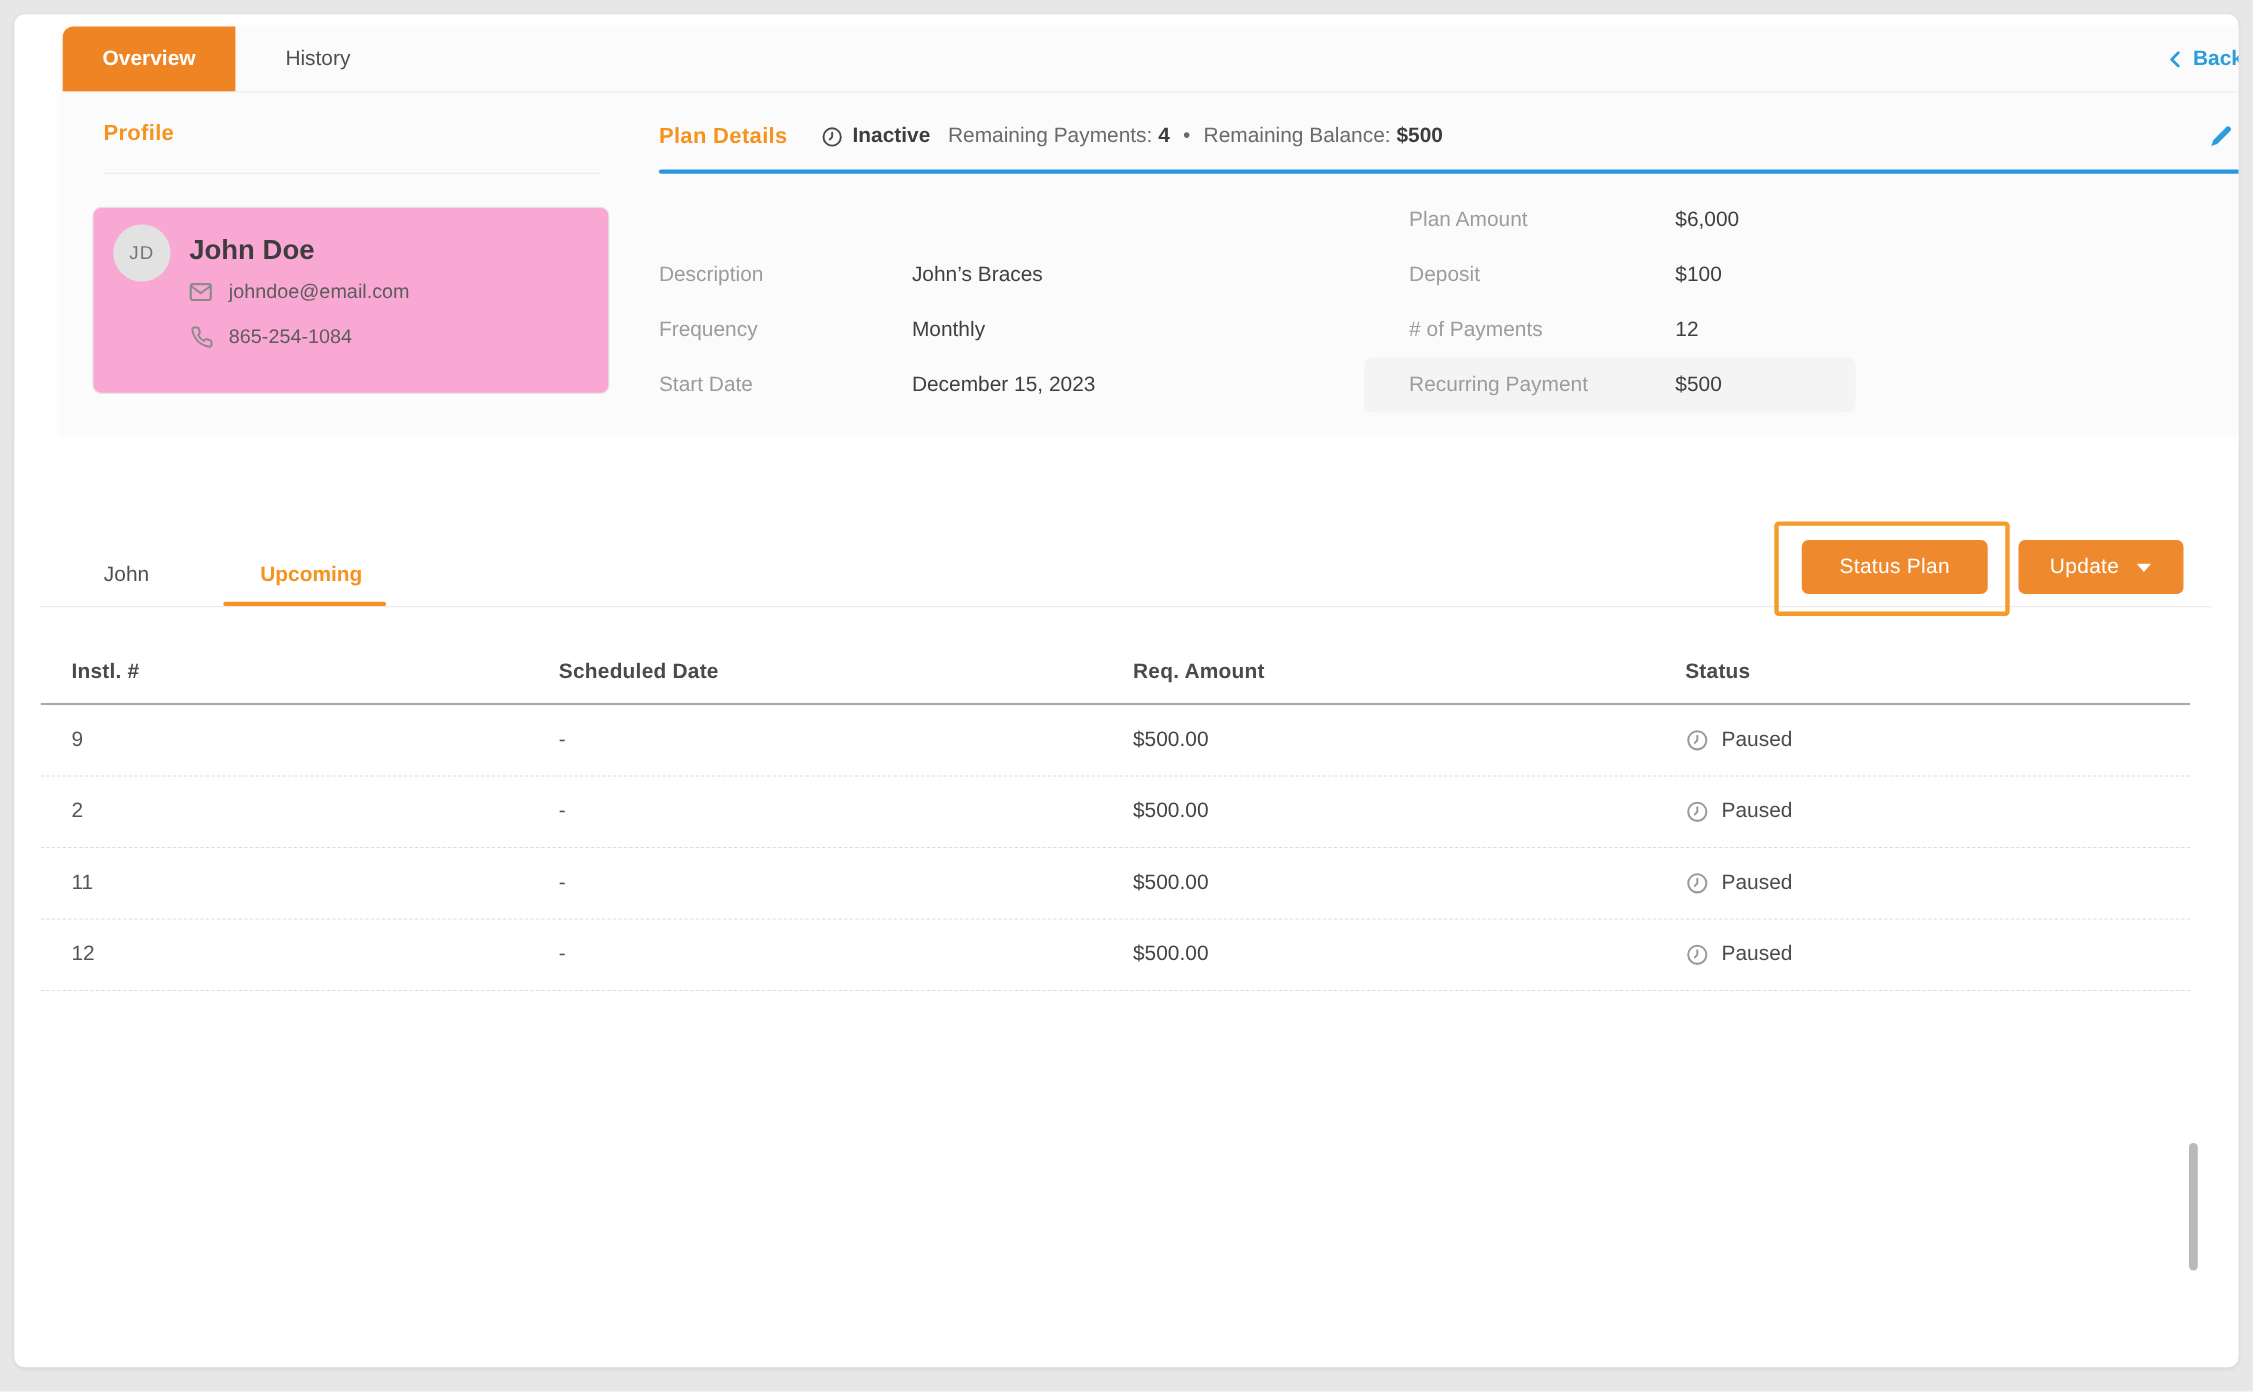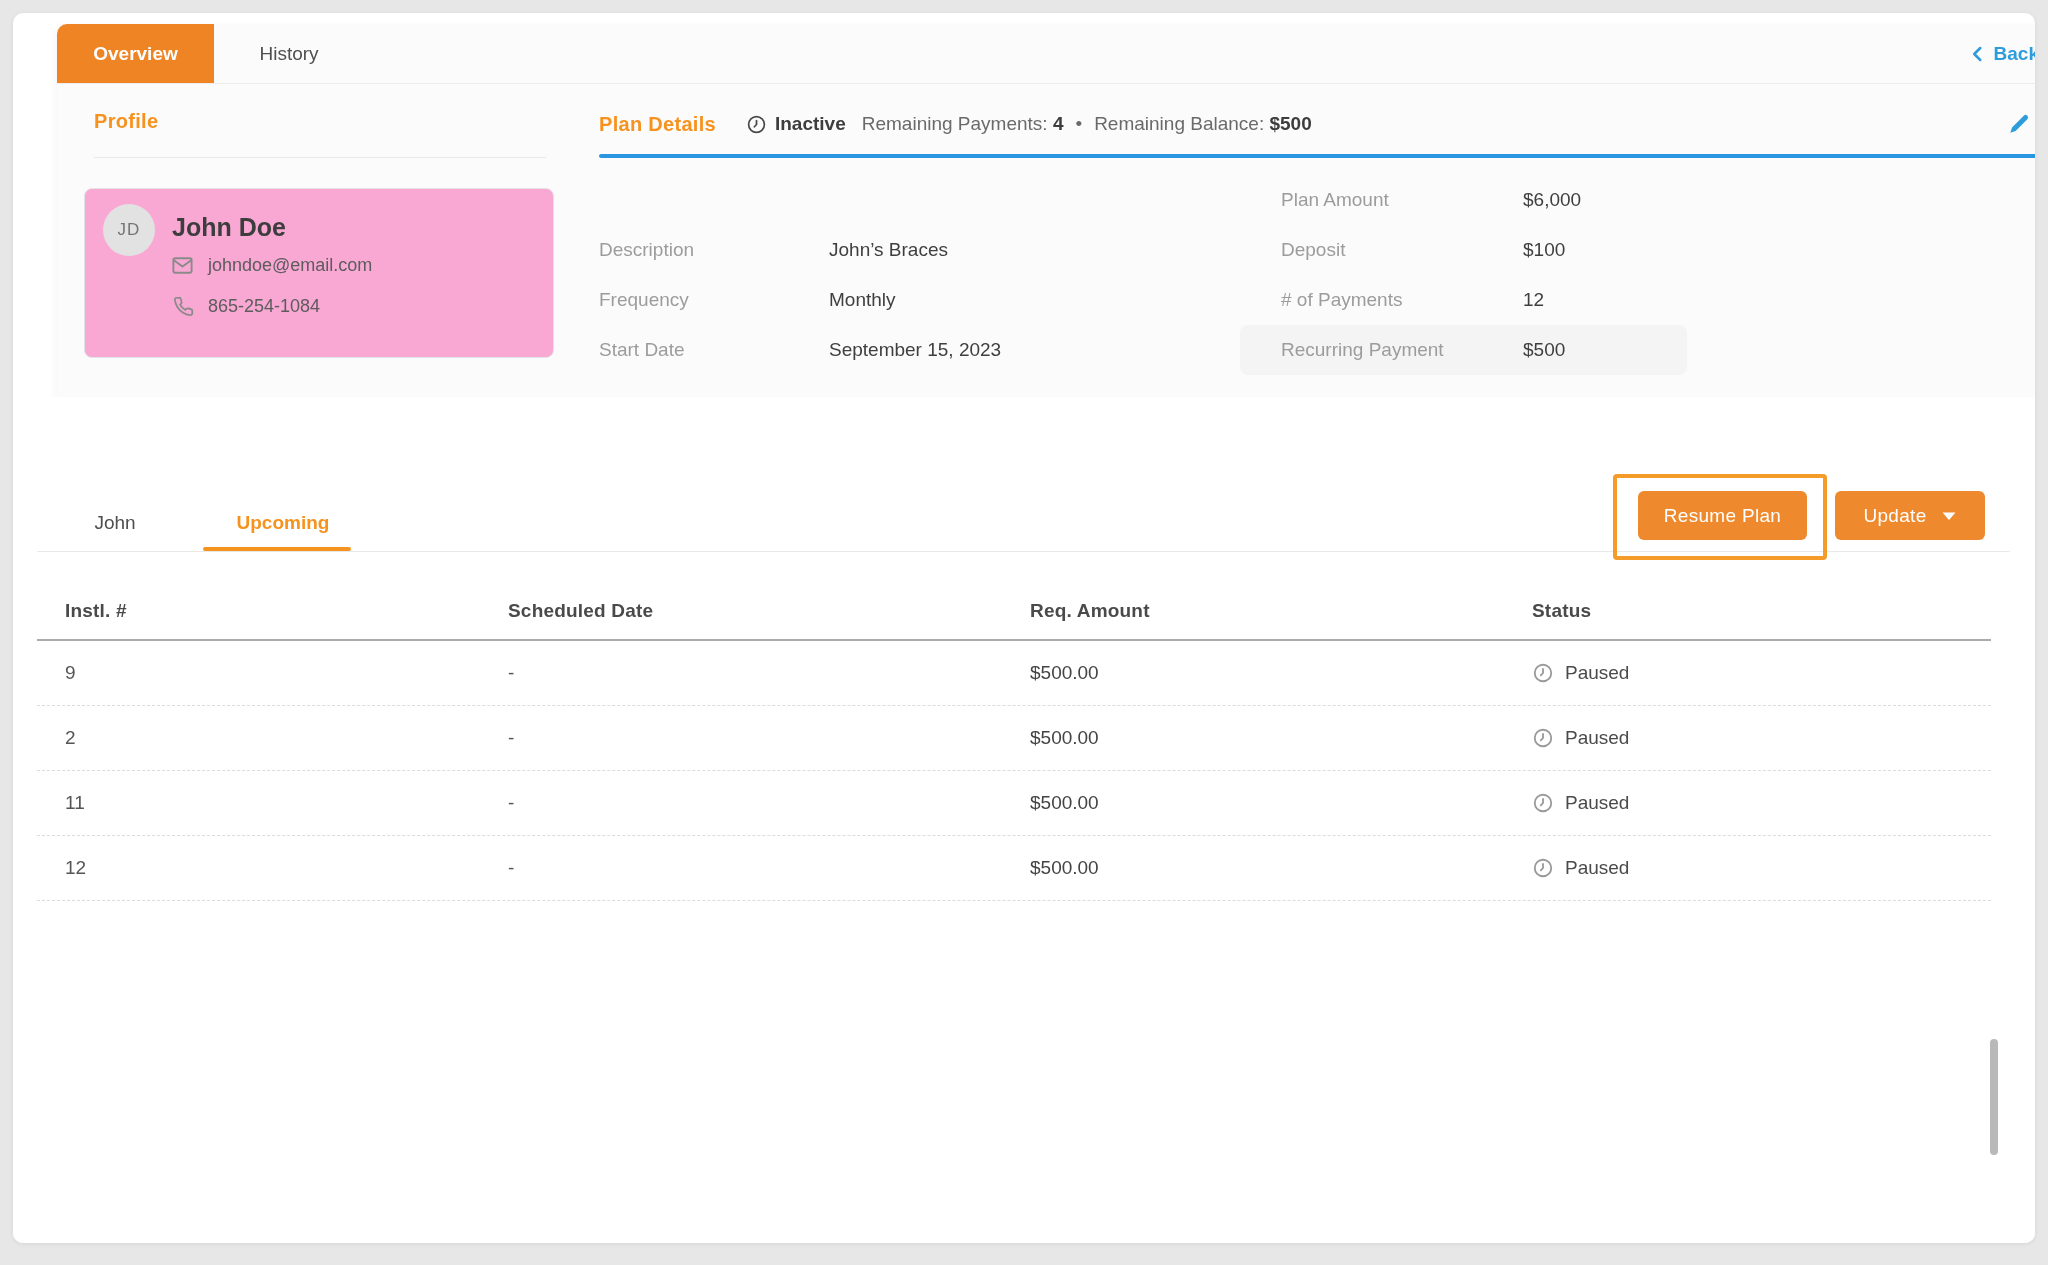--- a/index.html
+++ b/index.html
@@ -208,21 +208,21 @@
     <div class="field-row fields-left" style="left:542px; top:201px; width:640px;">
       <span class="flabel">Description</span>
       <span class="fvalue">John’s Braces</span>
     </div>
     <div class="field-row fields-left" style="left:542px; top:251px; width:640px;">
       <span class="flabel">Frequency</span>
       <span class="fvalue">Monthly</span>
     </div>
     <div class="field-row fields-left" style="left:542px; top:301px; width:640px;">
       <span class="flabel">Start Date</span>
-      <span class="fvalue">September 15, 2023</span>
+      <span class="fvalue">December 15, 2023</span>
     </div>
 
     <div class="field-row fields-right" style="left:1183px; top:151px; width:447px;">
       <span class="flabel">Plan Amount</span>
       <span class="fvalue">$6,000</span>
     </div>
     <div class="field-row fields-right" style="left:1183px; top:201px; width:447px;">
       <span class="flabel">Deposit</span>
       <span class="fvalue">$100</span>
     </div>
@@ -238,21 +238,21 @@
   </div>
 
   <div class="lower">
 
     <div class="sched-tab tab-past">John</div>
     <div class="sched-tab tab-upcoming">Upcoming</div>
     <div class="tabs-divider"></div>
     <div class="upcoming-underline"></div>
 
     <div class="annotation-box"></div>
-    <button class="btn btn-resume">Resume Plan</button>
+    <button class="btn btn-resume">Status Plan</button>
     <button class="btn btn-update">
       <span>Update</span>
       <span class="caret">
         <svg width="16" height="12" viewBox="0 0 16 12" fill="#ffffff">
           <path d="M1.5 2.5 8 10 14.5 2.5z"></path>
         </svg>
       </span>
     </button>
 
     <div class="table">

